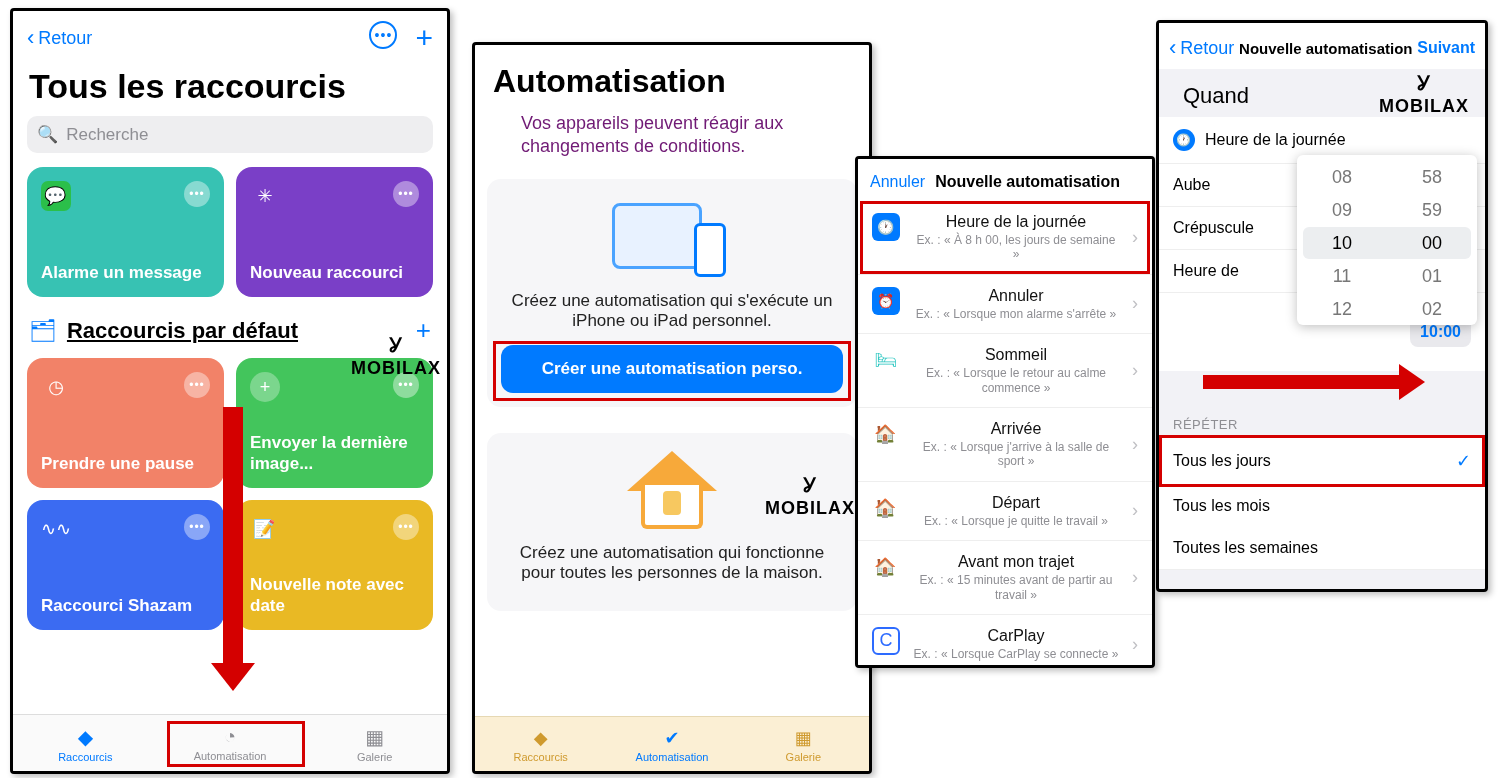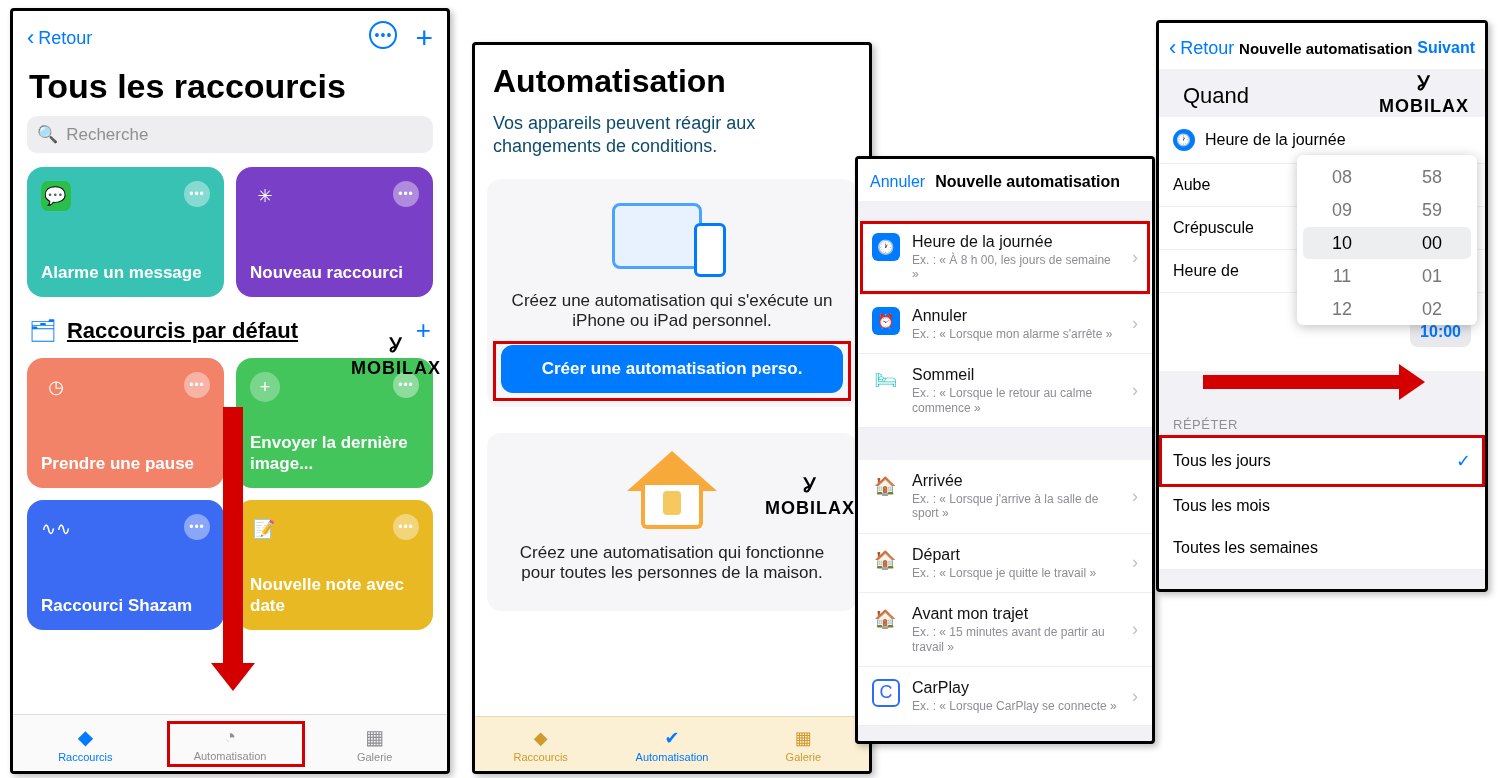--- a/index.html
+++ b/index.html
@@ -31,37 +31,37 @@
   .tab{ flex:1; text-align:center; padding:10px 0 8px; font-size:11px;}
   .tab .ic{ font-size:20px; display:block; margin-bottom:2px;}
   .tab.active{ color:#007aff;} .tab.inactive{ color:#8e8e93;}
   .hl{ border:3px solid #d40000; position:absolute; pointer-events:none; }
   .watermark{ position:absolute; font-weight:700; font-size:18px; letter-spacing:1px; color:#000;}
   .wm-icon{ display:block; text-align:center; font-size:20px;}
   
   .s2 { left: 472px; top: 42px; width: 400px; height: 732px; }
   .s2 .pad{ padding: 18px 18px 0;}
   .auto-h1{ font-size:32px; font-weight:700; margin-bottom:12px;}
-  .auto-sub{ font-size:18px; color:#0c4a6e; line-height:1.3;}
+  .auto-sub{ font-size:18px; color:#701a75; line-height:1.3;margin-left:28px;}
   .card{ margin:20px 12px 0; background:#f6f6f8; border-radius:14px; padding:18px 14px 14px; text-align:center; position:relative;}
   .card-desc{ font-size:17px; color:#222; margin:14px 0;}
   .big-btn{ background:#007aff; color:#fff; font-size:17px; font-weight:600; border-radius:12px; padding:14px 8px; }
   .device-art{ width:120px; height:80px; margin:0 auto; position:relative;}
   .ipad{ position:absolute; left:0; top:6px; width:90px; height:66px; border:3px solid #4aa3ff; border-radius:8px; background:#e8f2ff;}
   .iphone{ position:absolute; right:6px; bottom:0; width:32px; height:54px; border:3px solid #007aff; border-radius:6px; background:#fff;}
   .house-art{ width:90px; height:78px; margin:0 auto; position:relative;}
   .roof{ width:0;height:0;border-left:45px solid transparent;border-right:45px solid transparent;border-bottom:40px solid #f7a93a; position:absolute; top:0; left:0;}
   .wall{ position:absolute; bottom:0; left:14px; width:62px; height:44px; border:4px solid #f7a93a; border-top:none; background:#fff; border-radius:0 0 6px 6px;}
   .knob{ position:absolute; bottom:10px; left:50%; transform:translateX(-50%); width:18px; height:24px; background:#f7c860; border-radius:4px;}
   .tabbar2{ margin-top:auto; display:flex; background:#fbefd4; border-top:1px solid #e6d8b3;}
   .tabbar2 .tab{ flex:1; padding:10px 0 8px; font-size:11px;}
   .tabbar2 .tab .ic{ font-size:18px;}
   .tabbar2 .gold{color:#cf9a2e;} .tabbar2 .active{color:#007aff;}
   
-  .s3 { left: 855px; top: 156px; width: 300px; height: 588px; background:#f2f2f6; }
+  .s3 { left: 855px; top: 156px; width: 300px; height: 512px; background:#f2f2f6;text-align:center; }
   .nav3{ display:flex; align-items:center; padding:14px 12px 10px; gap:10px; background:#fff;}
   .cancel{ color:#007aff; font-size:16px;}
   .nav3 .title{ font-weight:600; font-size:16px;}
   .list{ background:#fff; margin-top:0; }
   .row{ display:flex; align-items:flex-start; gap:12px; padding:12px 14px; border-bottom:1px solid #eee; position:relative;}
   .row .ic{ width:28px; height:28px; flex-shrink:0; display:flex; align-items:center; justify-content:center; border-radius:6px;}
   .row .txt{ flex:1; min-width:0;}
   .row .name{ font-size:16px; color:#111; margin-bottom:2px;}
   .row .ex{ font-size:12px; color:#8e8e93; line-height:1.2;}
   .row .chev{ color:#c0c0c4; font-size:18px; align-self:center;}

